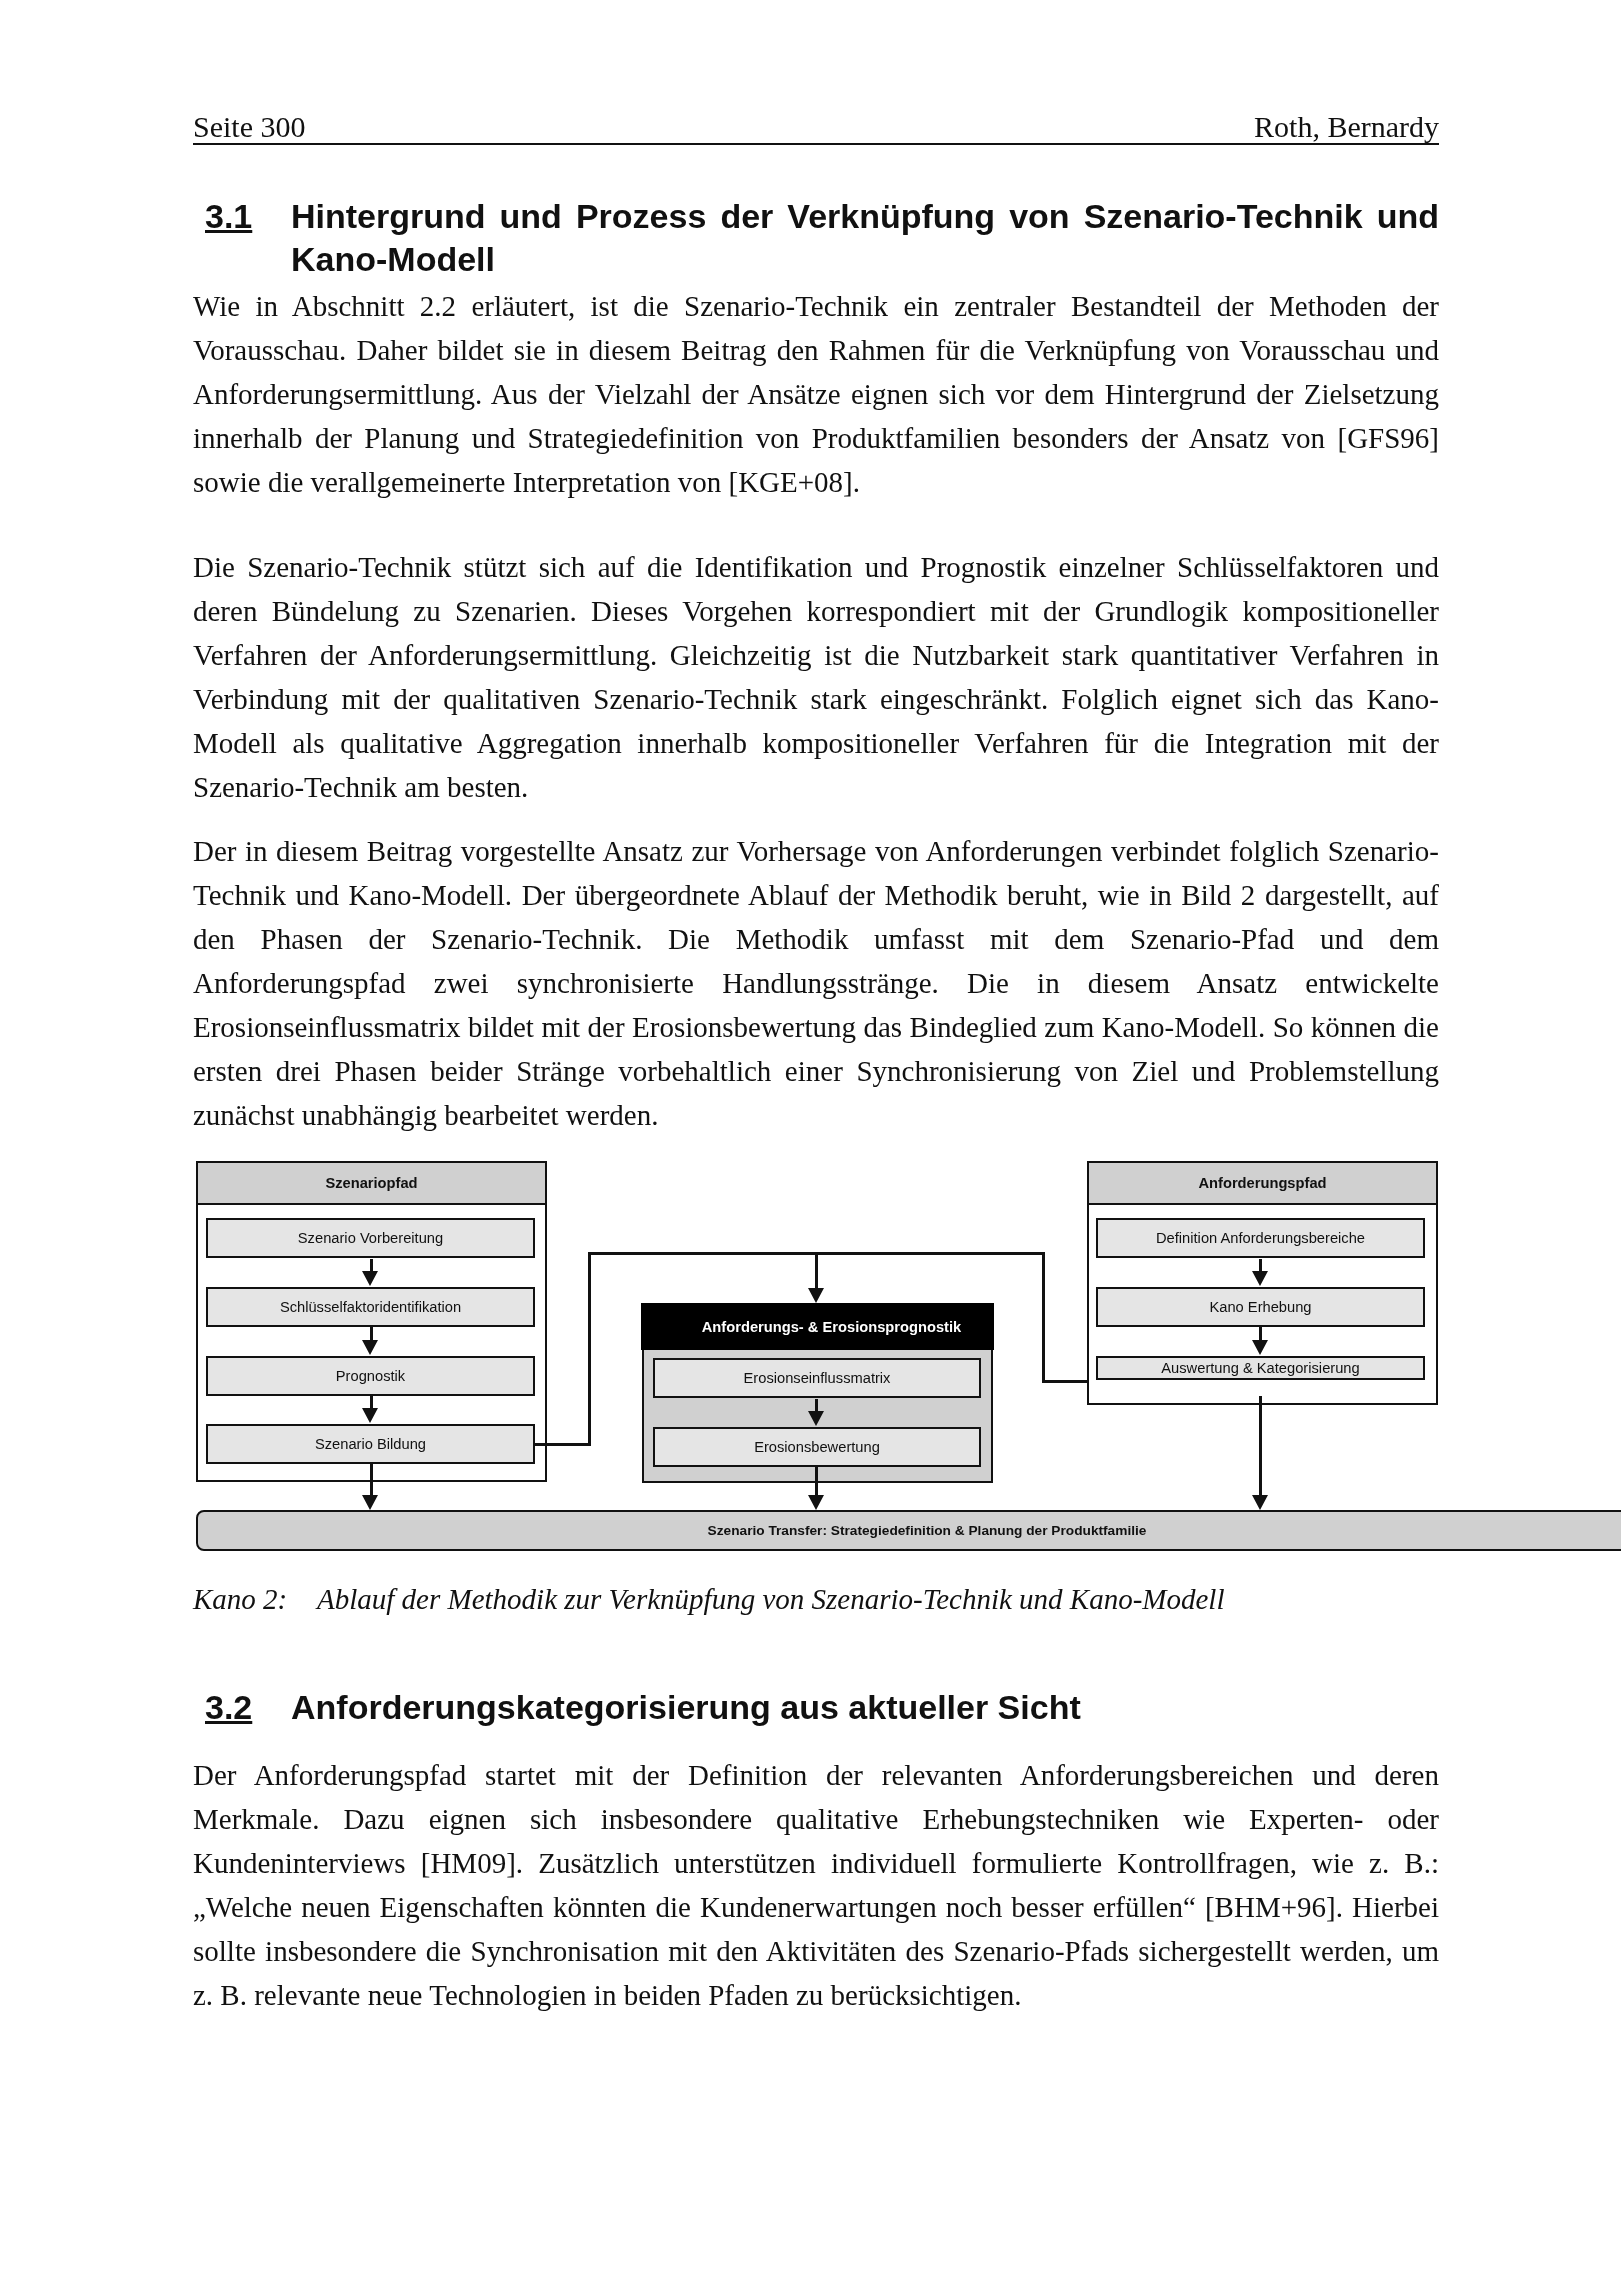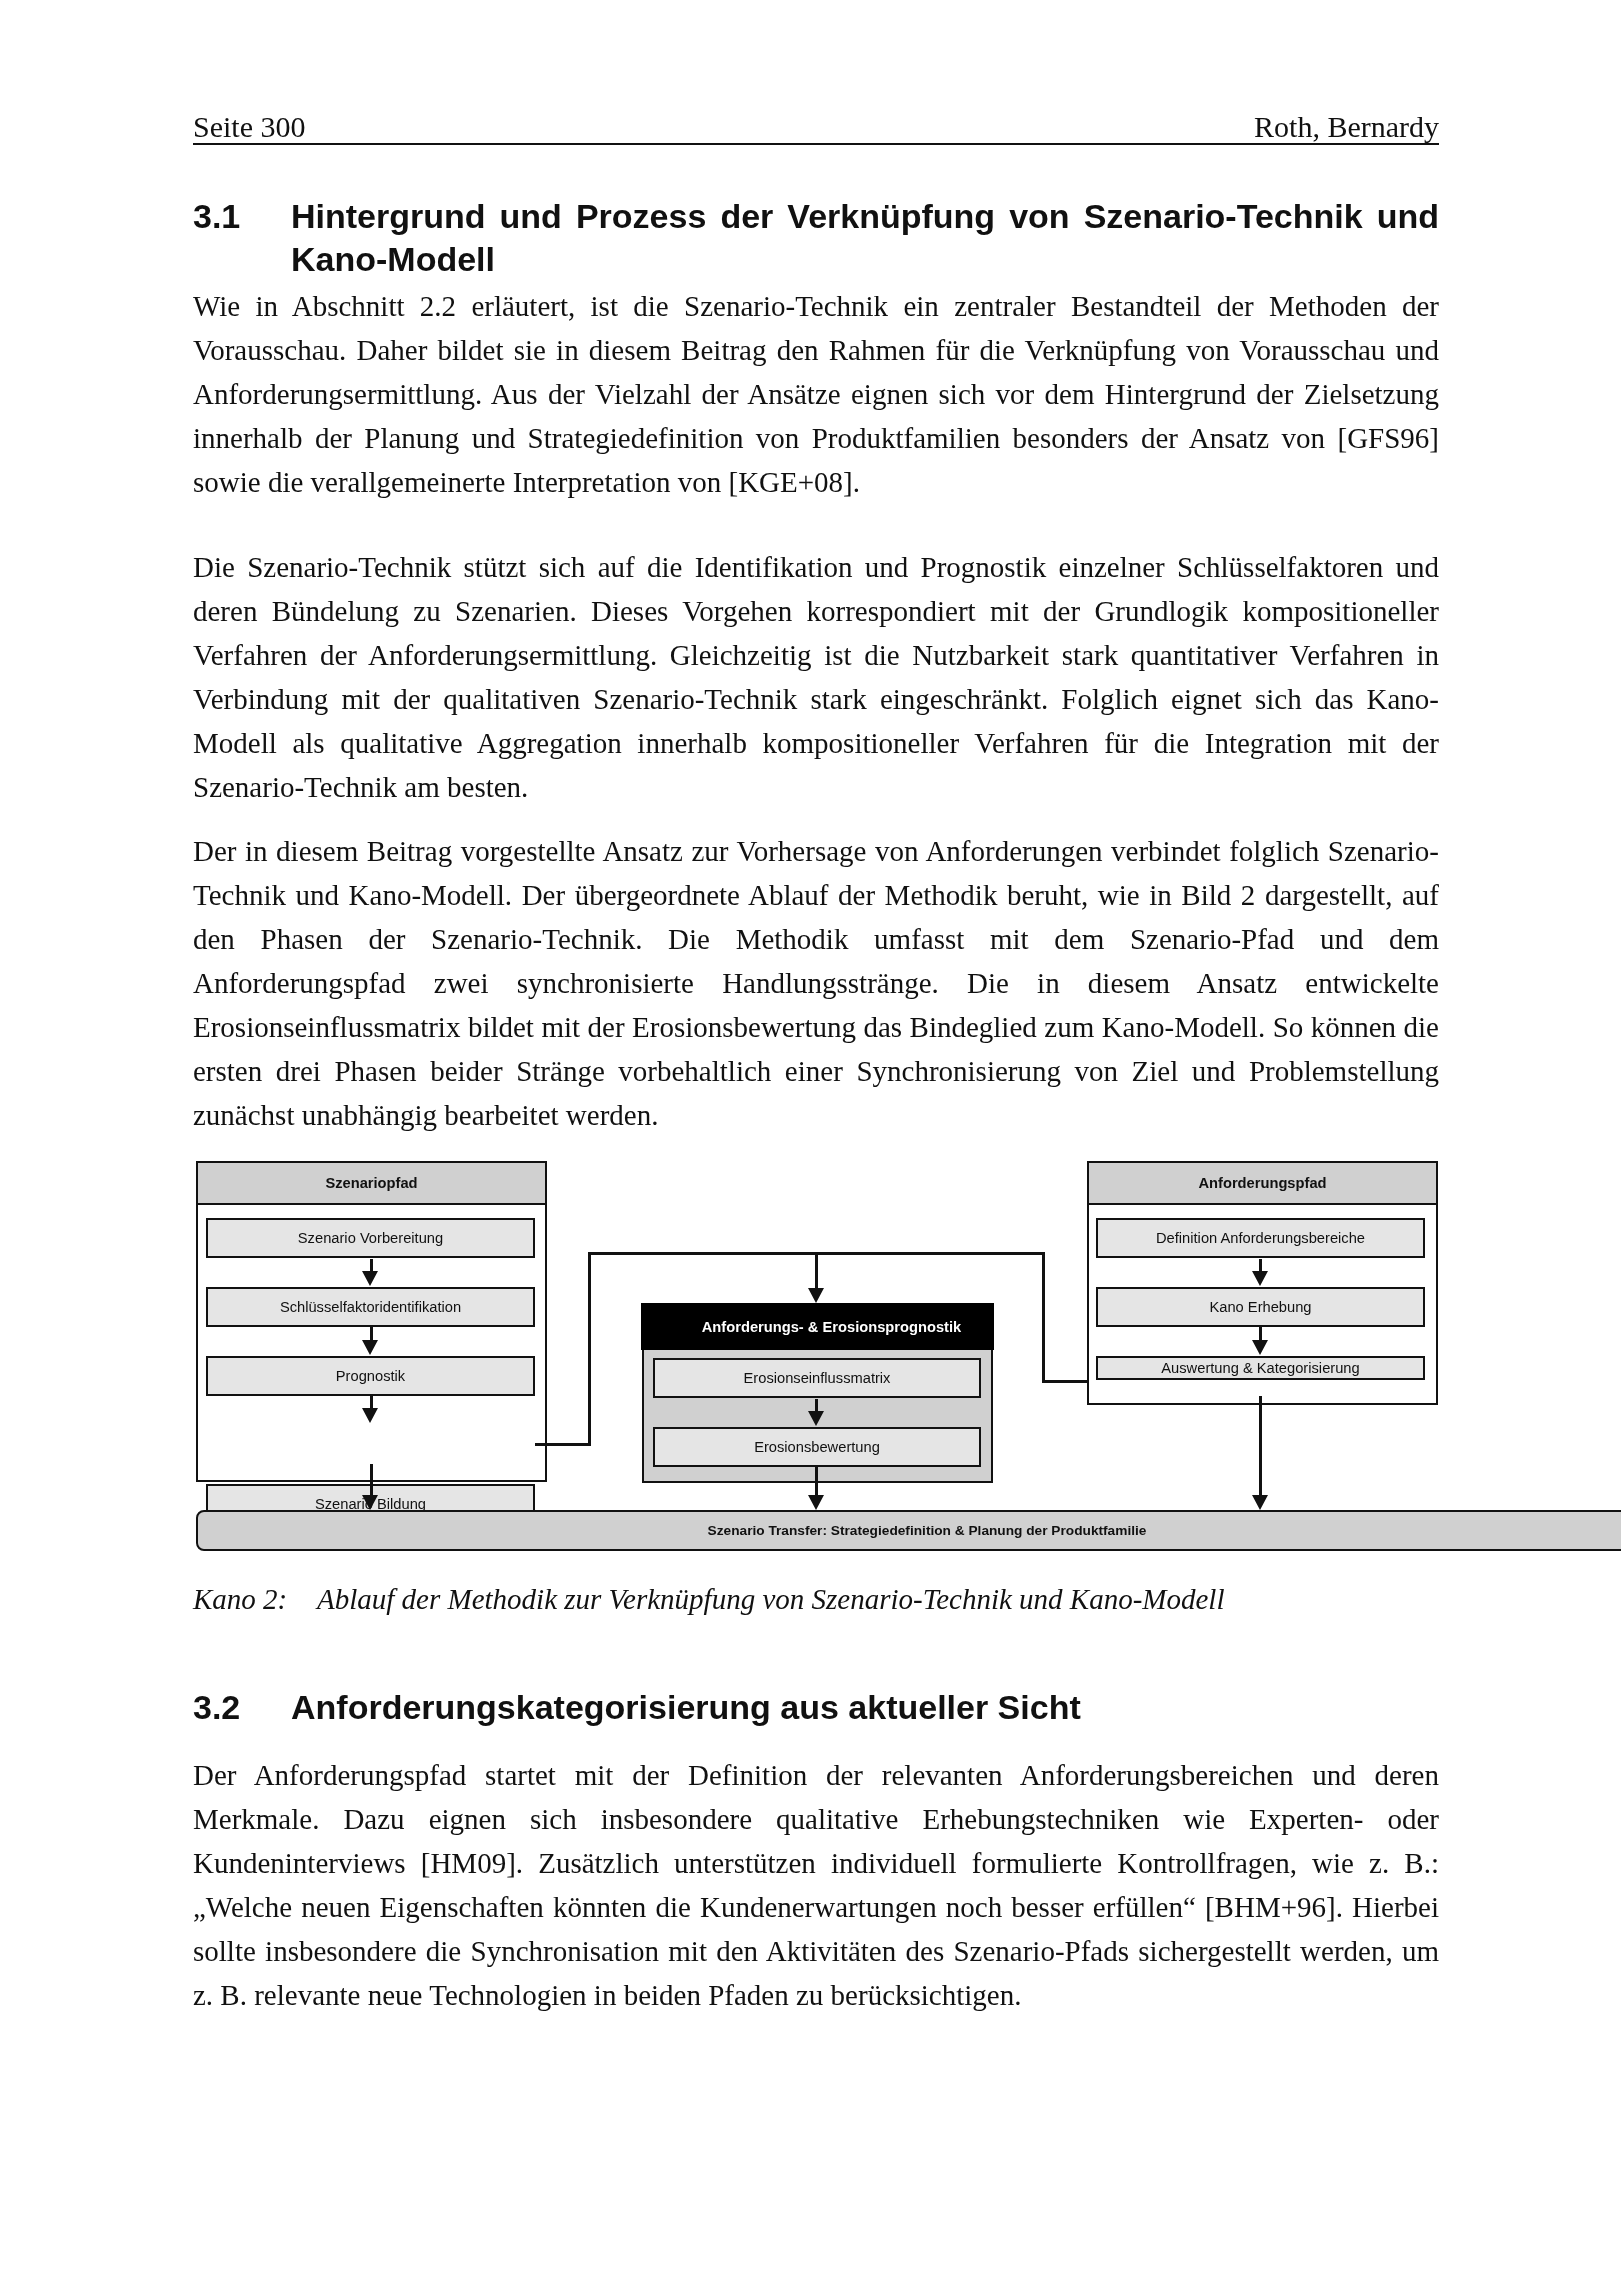--- a/index.html
+++ b/index.html
@@ -12,21 +12,21 @@
     font-family: "Liberation Serif", serif; font-size: 30px;
   }
   .running-head .left { position: absolute; left: 0; top: 0; }
   .running-head .right { position: absolute; right: 0; top: 0; }
 
   .heading {
     position: absolute; left: 193px; width: 1246px;
     font-family: "Liberation Sans", sans-serif; font-weight: bold; font-size: 34px;
     line-height: 43px;
   }
-  .heading .num { position: absolute; left: 0; top: 0; }
+  .heading .num { position: absolute; left: 12px; top: 0; text-decoration: underline; }
   .heading .txt { position: absolute; left: 98px; top: 0; right: 0; text-align: justify; text-align-last: left; }
 
   .para {
     position: absolute; left: 193px; width: 1246px;
     font-family: "Liberation Serif", serif; font-size: 29px; line-height: 44px;
     text-align: justify; hyphens: manual;
   }
 
   
   .diagram { position: absolute; left: 0; top: 0; width: 1621px; height: 2293px; pointer-events: none; }
@@ -90,21 +90,21 @@
   <p class="para" style="top:829px; margin:0;">Der in diesem Beitrag vorgestellte Ansatz zur Vorhersage von Anforderungen verbindet folg­lich Szenario-Technik und Kano-Modell. Der übergeordnete Ablauf der Methodik beruht, wie in Bild 2 dargestellt, auf den Phasen der Szenario-Technik. Die Methodik umfasst mit dem Szenario-Pfad und dem Anforderungspfad zwei synchronisierte Handlungsstränge. Die in die­sem Ansatz entwickelte Erosionseinflussmatrix bildet mit der Erosionsbewertung das Binde­glied zum Kano-Modell. So können die ersten drei Phasen beider Stränge vorbehaltlich einer Synchronisierung von Ziel und Problemstellung zunächst unabhängig bearbeitet werden.</p>
 
   <div class="diagram">
 
     <div class="group" style="left:196px; top:1161px; width:351px; height:321px;">
       <div class="group-header">Szenariopfad</div>
     </div>
     <div class="step" style="left:206px; top:1218px; width:329px; height:40px;">Szenario  Vorbereitung</div>
     <div class="step" style="left:206px; top:1287px; width:329px; height:40px;">Schlüsselfaktoridentifikation</div>
     <div class="step" style="left:206px; top:1356px; width:329px; height:40px;">Prognostik</div>
-    <div class="step" style="left:206px; top:1484px; width:329px; height:40px;">Szenario  Bildung</div>
+    <div class="step" style="left:206px; top:1424px; width:329px; height:40px;">Szenario  Bildung</div>
 
     <div class="vline" style="left:370px; top:1259px; height:13.7px;"></div>
     <div class="arrowhead" style="left:362px; top:1271px;"></div>
     <div class="vline" style="left:370px; top:1327px; height:13.7px;"></div>
     <div class="arrowhead" style="left:362px; top:1340px;"></div>
     <div class="vline" style="left:370px; top:1396px; height:13.7px;"></div>
     <div class="arrowhead" style="left:362px; top:1408px;"></div>
 
     <div class="vline" style="left:370px; top:1464px; height:31px;"></div>
     <div class="arrowhead" style="left:362px; top:1495px;"></div>

